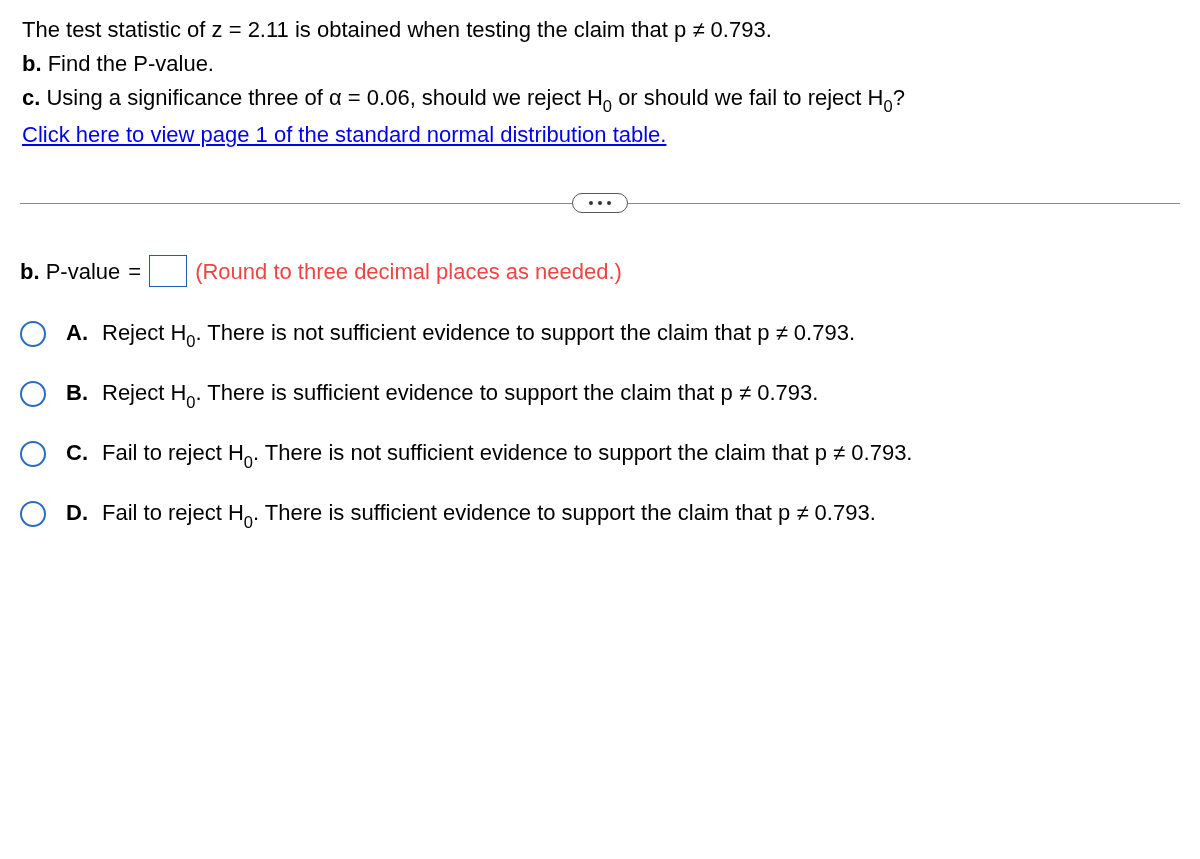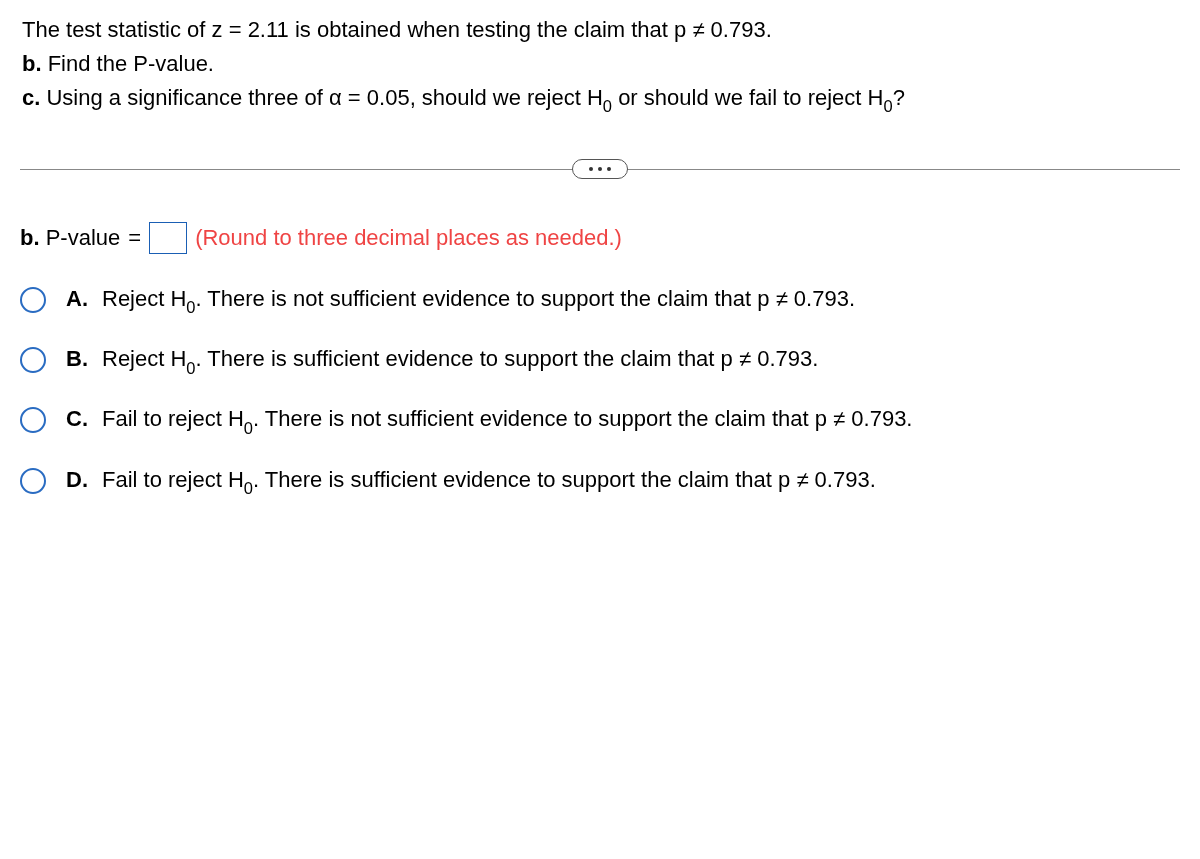--- a/index.html
+++ b/index.html
@@ -70,21 +70,21 @@
       line-height: 1.5;
     }
     .row-a {
       display: flex;
       align-items: center;
       gap: 8px;
       margin-bottom: 28px;
     }
     .row-b {
       display: flex;
-      align-items: flex-end;
+      align-items: flex-start;
       gap: 8px;
       margin-bottom: 28px;
     }
     .row-c {
       margin-bottom: 32px;
     }
     .bold {
       font-weight: bold;
     }
     .dropdown {
@@ -162,22 +162,23 @@
     <span>2.11</span><span> is obtained when testing the claim that p</span>
     <span>≠</span>
     <span>0.793.</span>
   </p>
   <p>
     <span class="bold">b.</span><span> Find the P-value.</span>
   </p>
   <p>
     <span class="bold">c.</span><span> Using a significance three of α</span>
     <span>=</span>
-    <span>0.05</span><span>, should we reject H</span><span class="sub">0</span><span> or should we fail to reject H</span><span class="sub">0</span><span>?</span>
+    <span>0.06</span><span>, should we reject H</span><span class="sub">0</span><span> or should we fail to reject H</span><span class="sub">0</span><span>?</span>
   </p>
+  <p><a href="#" class="link">Click here to view page 1 of the standard normal distribution table.</a></p>
 </div>
 
 <div class="divider-wrap">
   <hr class="divider">
   <div class="ellipsis-pill">
     <span class="dot"></span>
     <span class="dot"></span>
     <span class="dot"></span>
   </div>
 </div>

